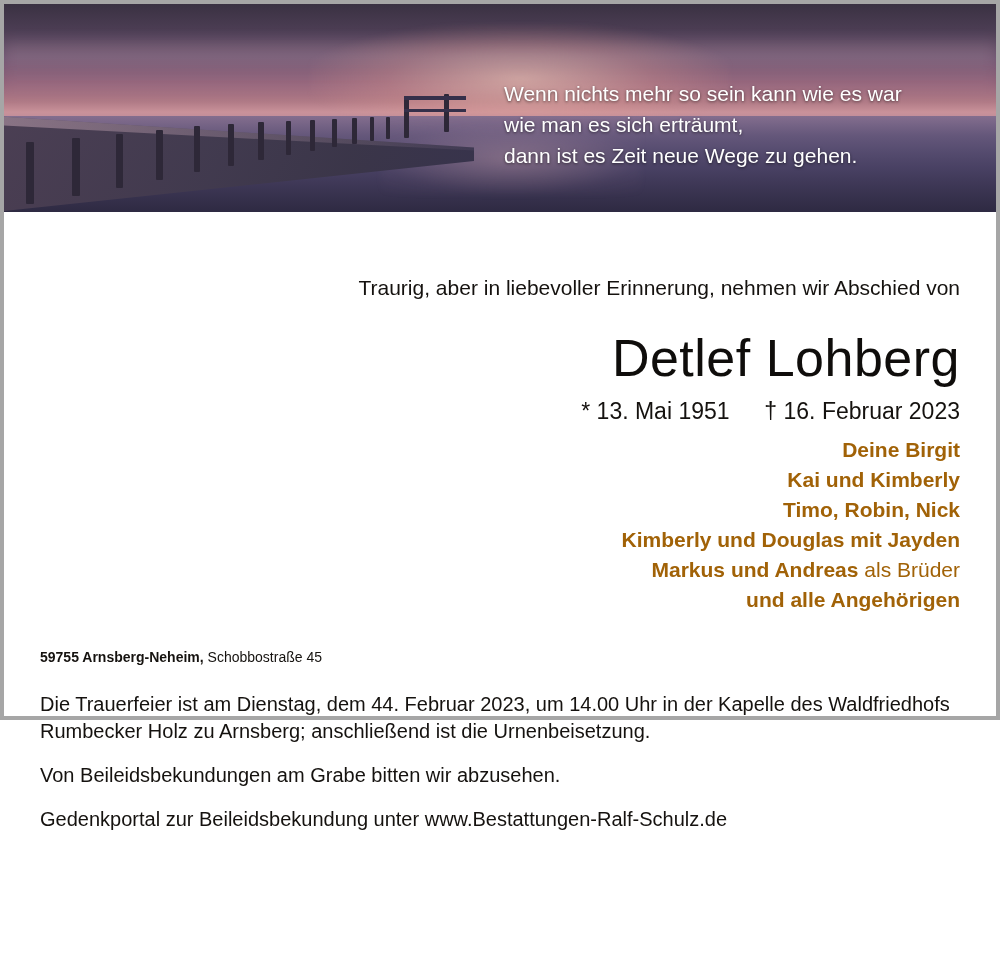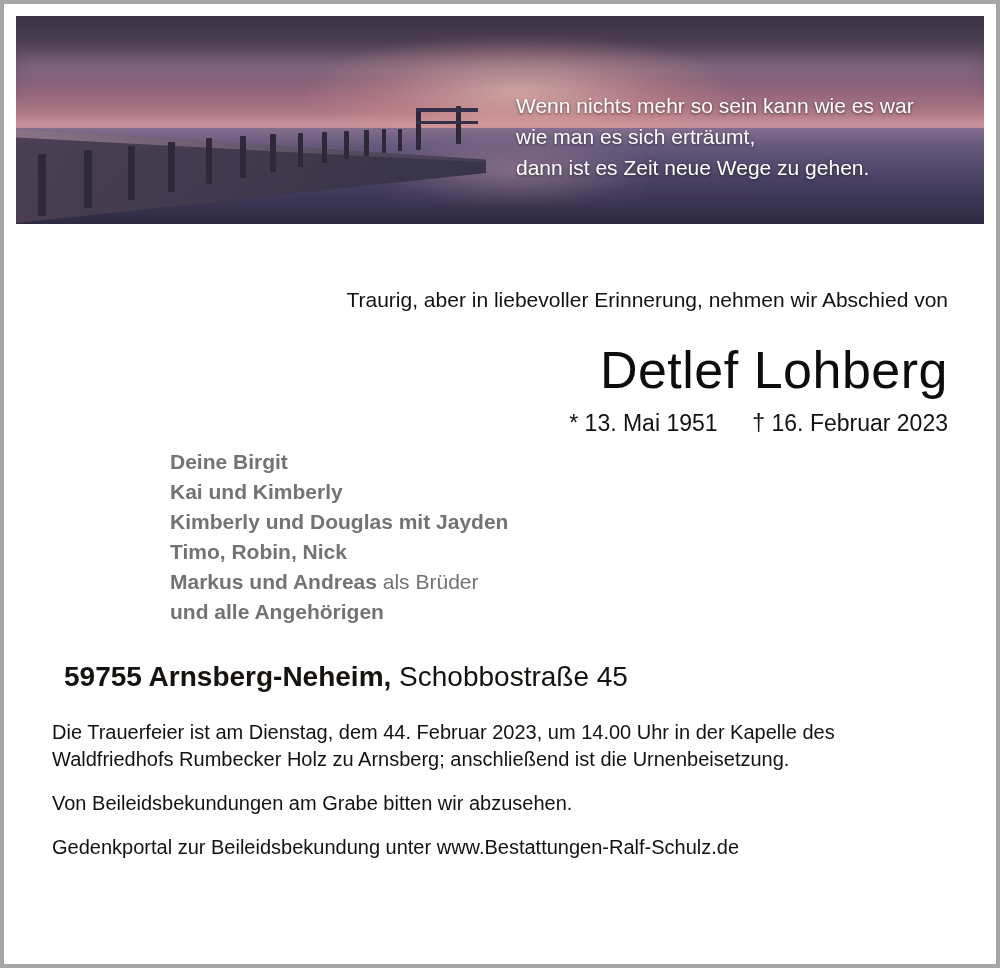--- a/index.html
+++ b/index.html
@@ -12,24 +12,24 @@
     width: 1000px;
     height: 968px;
     font-family: "Liberation Sans", sans-serif;
     color: #1a1a1a;
     overflow: hidden;
   }
 
   .obituary {
     position: relative;
     width: 1000px;
-    height: 968px;
+    height: 720px;
     background: #ffffff;
     border: 4px solid #a6a6a6;
-    padding: 12px;
+    padding: 0;
   }
 
   
   .header-banner {
     position: relative;
     width: 100%;
     height: 208px;
     overflow: hidden;
     background: #2b2233;
   }
@@ -181,28 +181,29 @@
     color: #15120f;
   }
   .family-list {
     margin-top: 10px;
     margin-left: 118px;
   }
   .family-list div {
     font-size: 21px;
     line-height: 30px;
     font-weight: bold;
-    color: #737373;
+    color: #a16207;
+    text-align: right;
   }
   .family-list div span.reg { font-weight: normal; }
 
   .address {
-    font-size: 28px;
+    font-size: 14px;
     margin-top: 34px;
-    margin-left: 12px;
+    margin-left: 0px;
     color: #15120f;
   }
   .address b { font-weight: bold; }
 
   .paragraphs { margin-top: 26px; }
   .paragraphs p {
     font-size: 20px;
     line-height: 27px;
     margin: 0 0 17px 0;
     color: #15120f;
@@ -261,22 +262,22 @@
     <div class="dates">
       <span>* 13. Mai 1951</span>
       <span class="sep"></span>
       <span>† 16. Februar 2023</span>
     </div>
 
 
     <div class="family-list">
       <div><span>Deine Birgit</span><span class="reg"></span></div>
       <div><span>Kai und Kimberly</span><span class="reg"></span></div>
+      <div><span>Timo, Robin, Nick</span><span class="reg"></span></div>
       <div><span>Kimberly und Douglas mit Jayden</span><span class="reg"></span></div>
-      <div><span>Timo, Robin, Nick</span><span class="reg"></span></div>
       <div><span>Markus und Andreas</span><span class="reg"> als Brüder</span></div>
       <div><span>und alle Angehörigen</span><span class="reg"></span></div>
     </div>
 
     <div class="address">
       <b>59755 Arnsberg-Neheim,</b><span> Schobbostraße 45</span>
     </div>
 
     <div class="paragraphs">
       <p>Die Trauerfeier ist am Dienstag, dem 44. Februar 2023, um 14.00 Uhr in der Kapelle des Waldfriedhofs Rumbecker Holz zu Arnsberg; anschließend ist die Urnenbeisetzung.</p>

